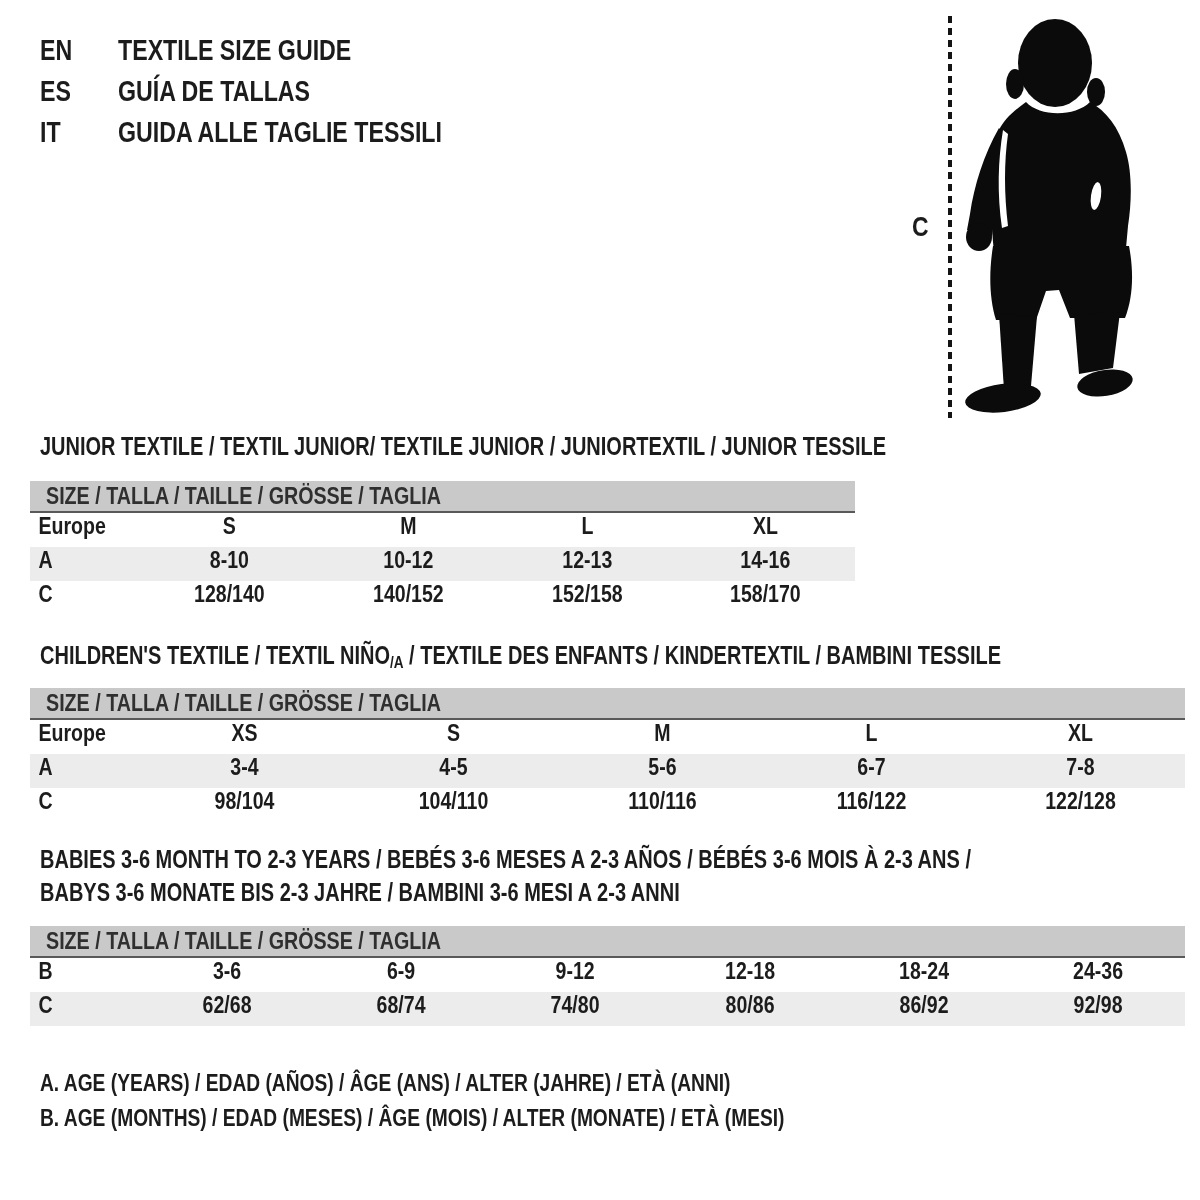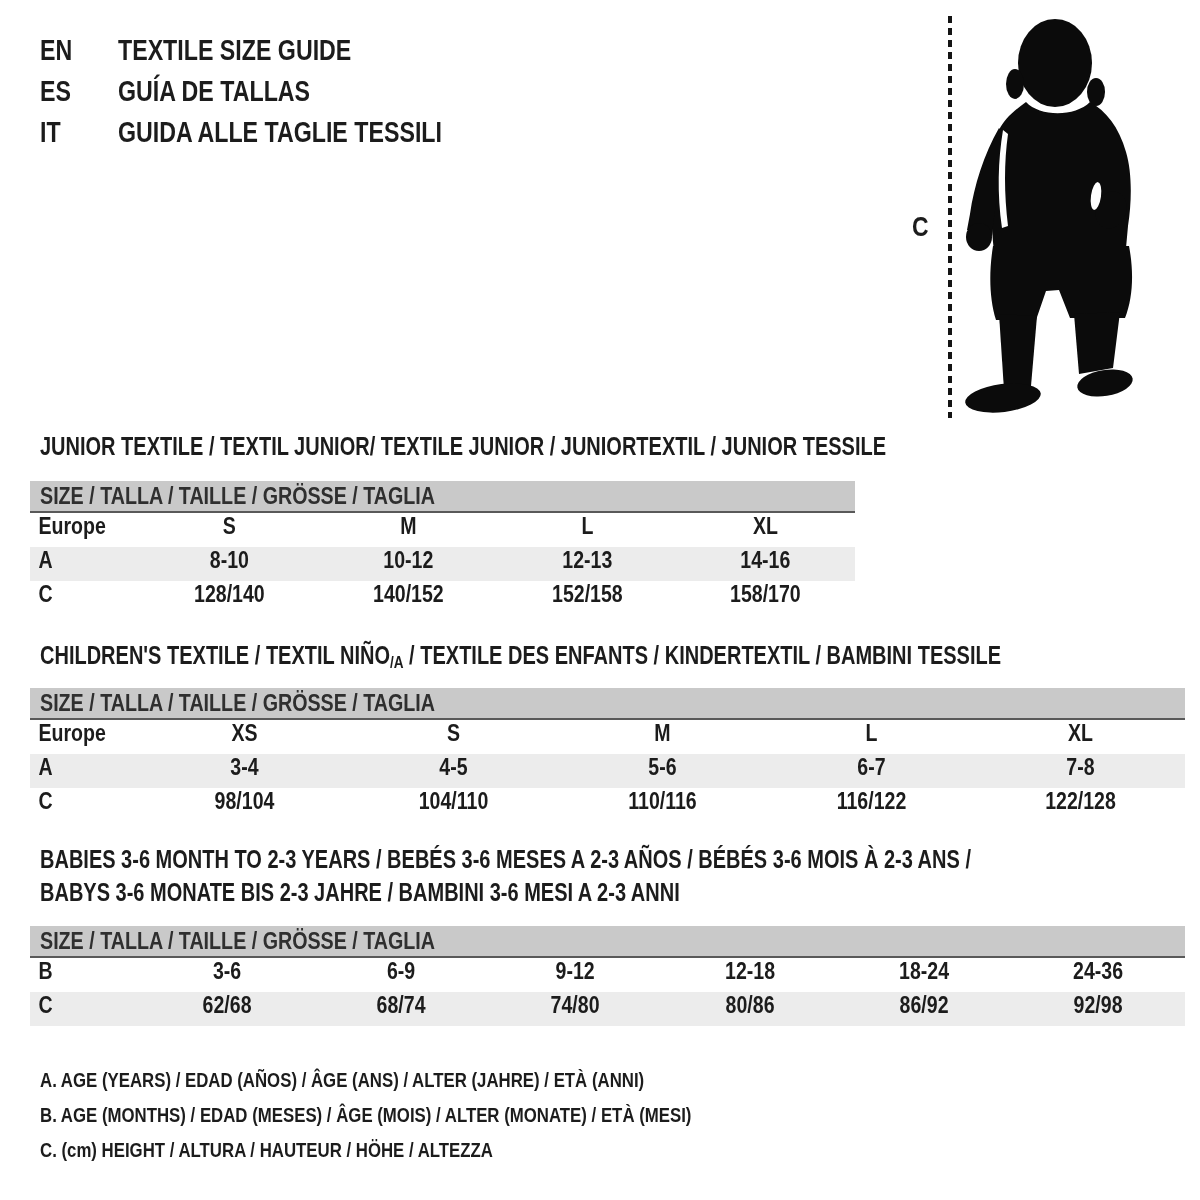--- a/index.html
+++ b/index.html
@@ -29,41 +29,41 @@
   
   .sec-title{
     position:absolute;left:40px;font-size:25px;font-weight:700;white-space:nowrap;
     transform:scaleX(0.8);transform-origin:0 50%;
   }
   .sec-title .sub{font-size:17px;vertical-align:-4px;}
   
   .size-table{position:absolute;left:30px;}
   .st-header{
     background:#c9c9c9;border-bottom:2px solid #595959;height:32px;
-    display:flex;align-items:center;padding-left:10px;box-sizing:border-box;
+    display:flex;align-items:center;padding-left:16px;box-sizing:border-box;
   }
   .st-header span{
     font-size:24px;font-weight:700;color:#2f2f2f;white-space:nowrap;
     display:inline-block;transform:scaleX(0.82);transform-origin:0 50%;
   }
   .st-row{display:flex;height:34px;align-items:flex-start;}
   .st-row.shaded{background:#ececec;}
   .st-label{
     flex:0 0 110px;width:110px;padding-left:10px;box-sizing:border-box;
     font-size:23px;font-weight:700;
     transform:scaleX(0.85);transform-origin:0 50%;
   }
   .st-cell{
     flex:1;text-align:center;font-size:23px;font-weight:700;white-space:nowrap;
     transform:scaleX(0.85);
   }
   
   .footnotes{position:absolute;left:40px;top:1062px;}
   .footnote{
-    height:35px;display:flex;align-items:center;font-size:21px;font-weight:700;white-space:nowrap;
+    height:35px;display:flex;align-items:flex-end;font-size:24px;font-weight:700;white-space:nowrap;
   }
   .footnote span{display:inline-block;transform:scaleX(0.8);transform-origin:0 50%;}
 </style>
 </head>
 <body>
 
 <div class="page">
 
   <div class="lang-list">
     <div class="lang-row">
@@ -196,18 +196,15 @@
     </div>
   </div>
 
   <div class="footnotes">
     <div class="footnote">
         <span>A. AGE (YEARS) / EDAD (AÑOS) / ÂGE (ANS) / ALTER (JAHRE) / ETÀ (ANNI)</span>
       </div>
     <div class="footnote">
         <span>B. AGE (MONTHS) / EDAD (MESES) / ÂGE (MOIS) / ALTER (MONATE) / ETÀ (MESI)</span>
       </div>
-    <div class="footnote">
-        <span>C. (cm) HEIGHT / ALTURA / HAUTEUR / HÖHE / ALTEZZA</span>
-      </div>
   </div>
 
 </div>
 
 </body></html>

